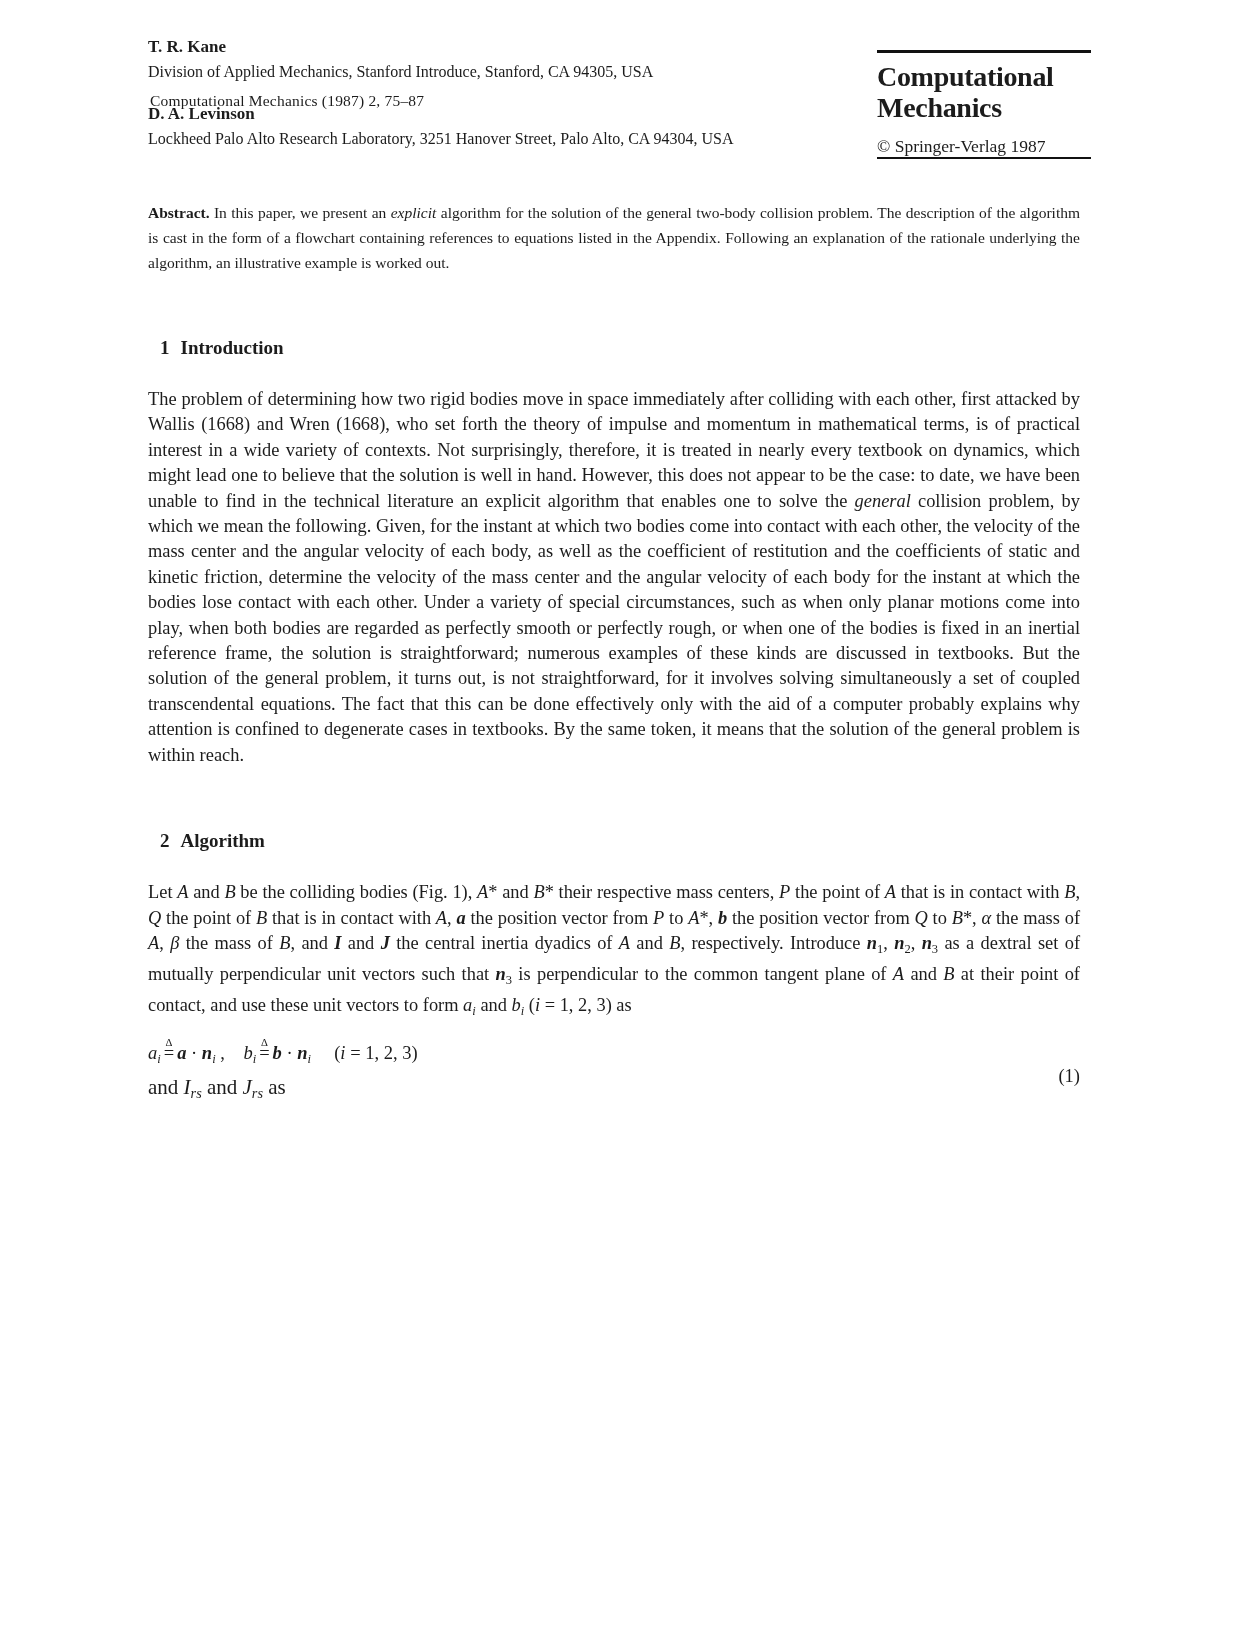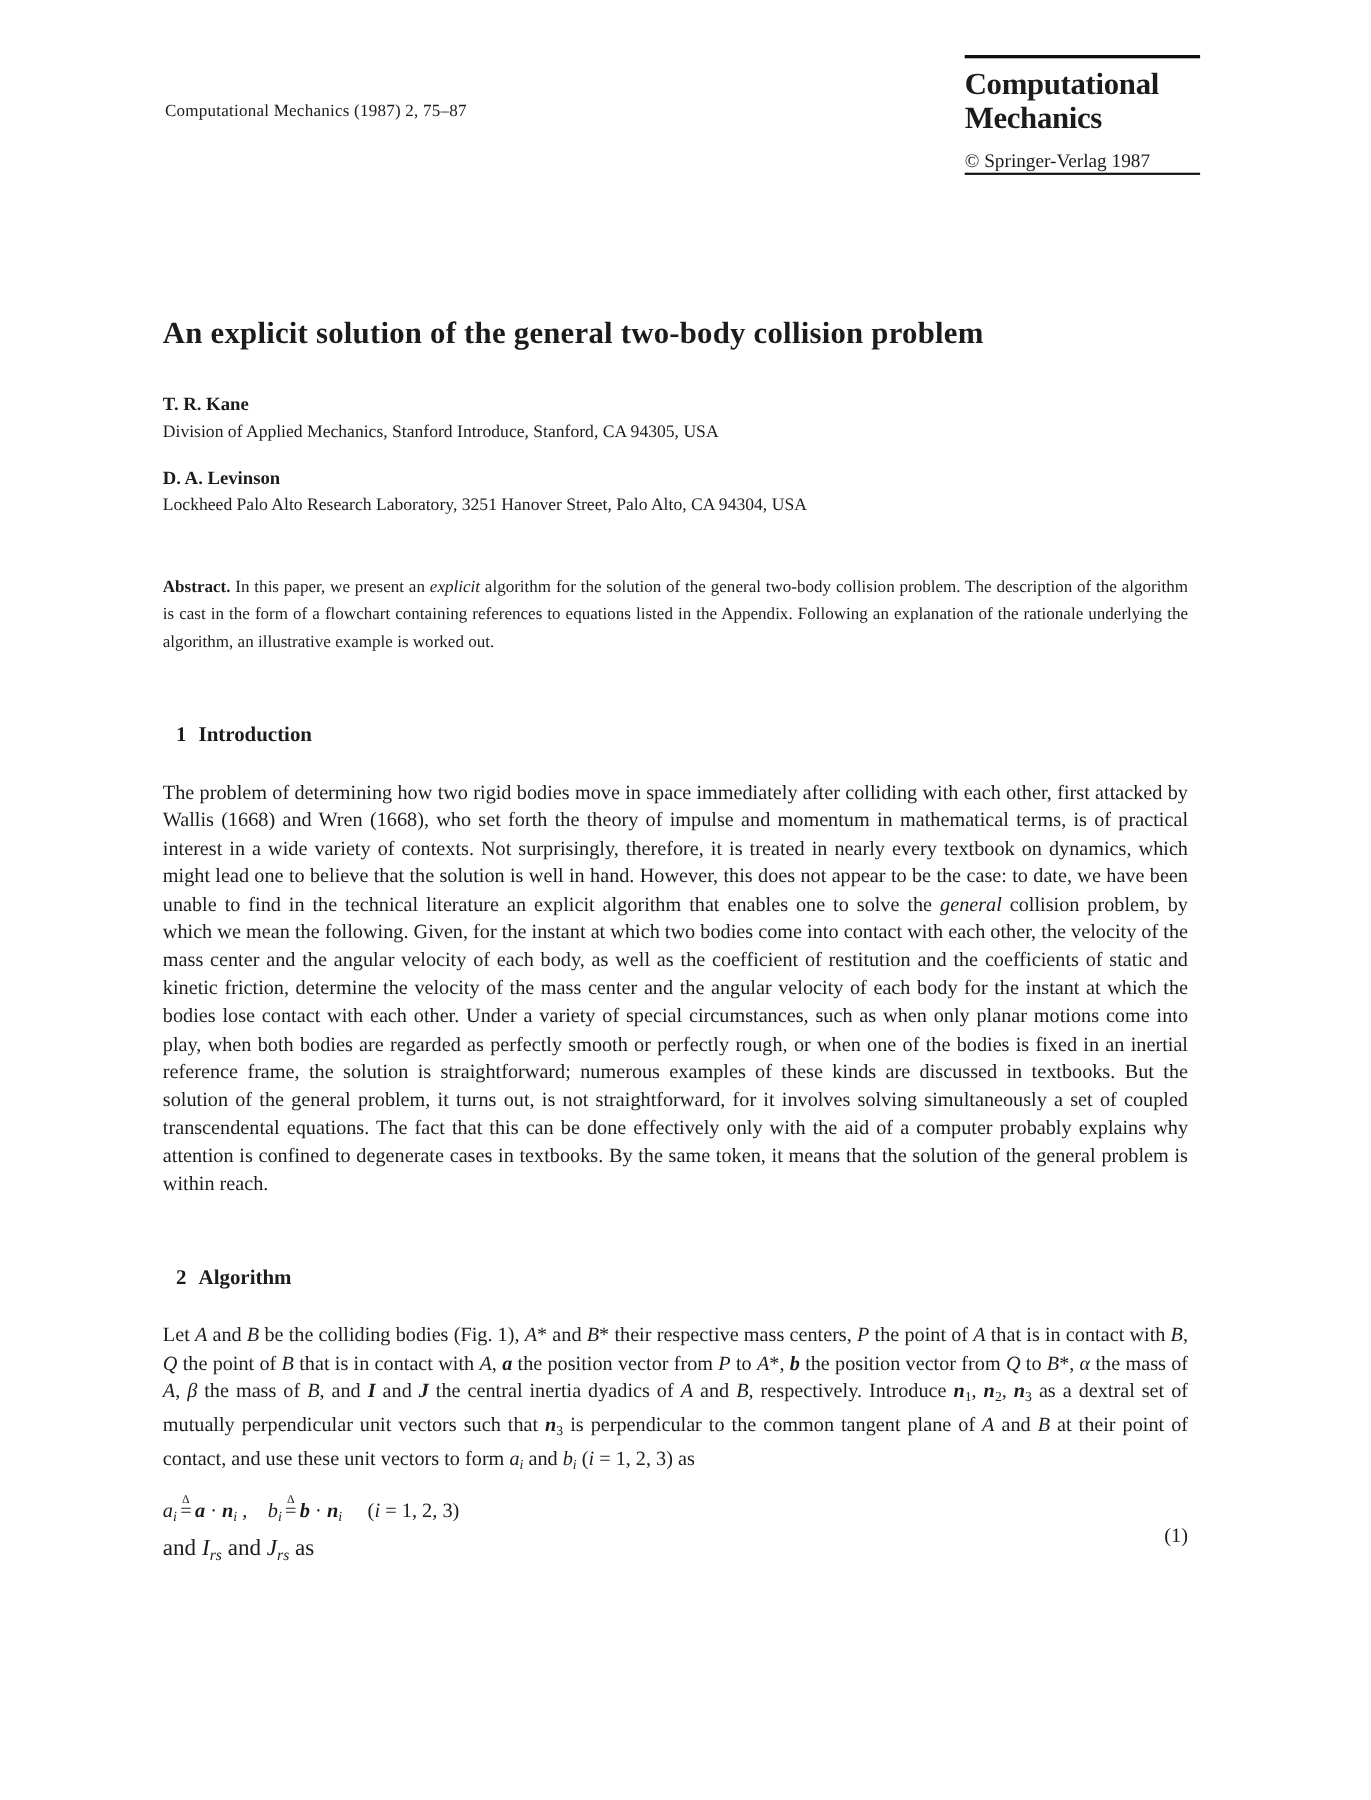--- a/index.html
+++ b/index.html
@@ -42,21 +42,20 @@
 
 <div class="logo">
   <div class="logo-name">
     <div>Computational</div>
     <div>Mechanics</div>
   </div>
   <div class="logo-copy">© Springer-Verlag 1987</div>
 </div>
 
 <div class="col">
-  <h1 class="title">An explicit solution of the general two-body collision problem</h1>
 
   <div class="author-name">T. R. Kane</div>
   <div class="author-affil">Division of Applied Mechanics, Stanford Introduce, Stanford, CA 94305, USA</div>
 
   <div class="author-name second">D. A. Levinson</div>
   <div class="author-affil">Lockheed Palo Alto Research Laboratory, 3251 Hanover Street, Palo Alto, CA 94304, USA</div>
 
   <p class="abstract"><span class="seg-b">Abstract.</span><span> In this paper, we present an </span><span class="seg-i">explicit</span><span> algorithm for the solution of the general two-body collision problem. The description of the algorithm is cast in the form of a flowchart containing references to equations listed in the Appendix. Following an explanation of the rationale underlying the algorithm, an illustrative example is worked out.</span></p>
 
   <h2 class="sec">

